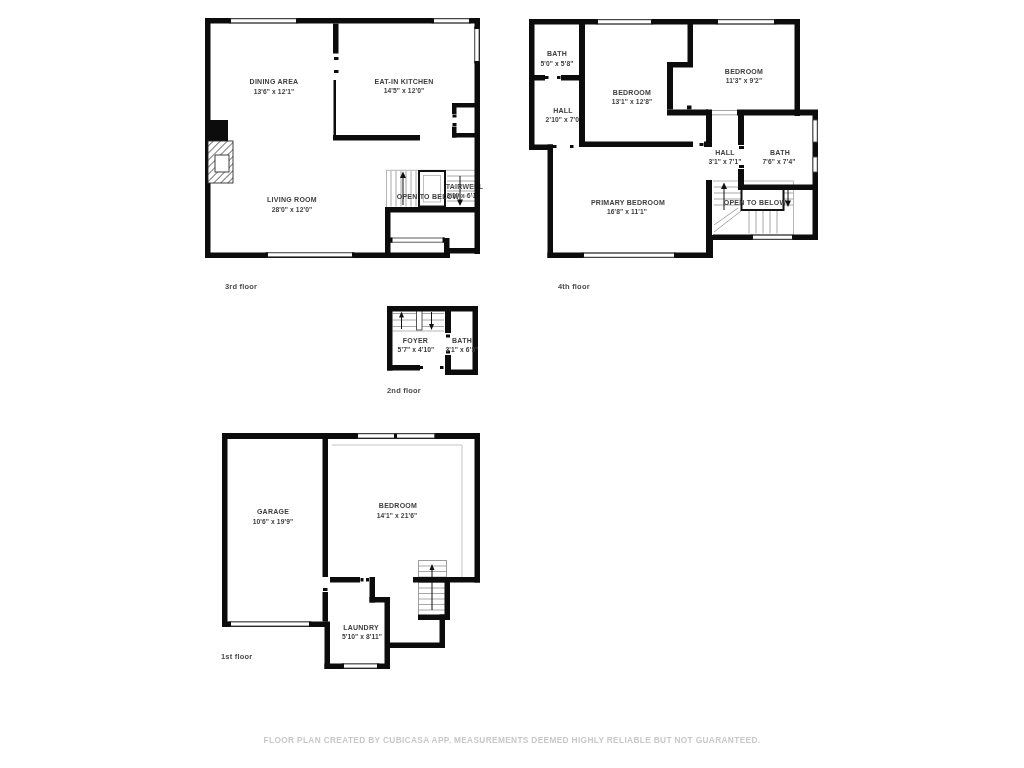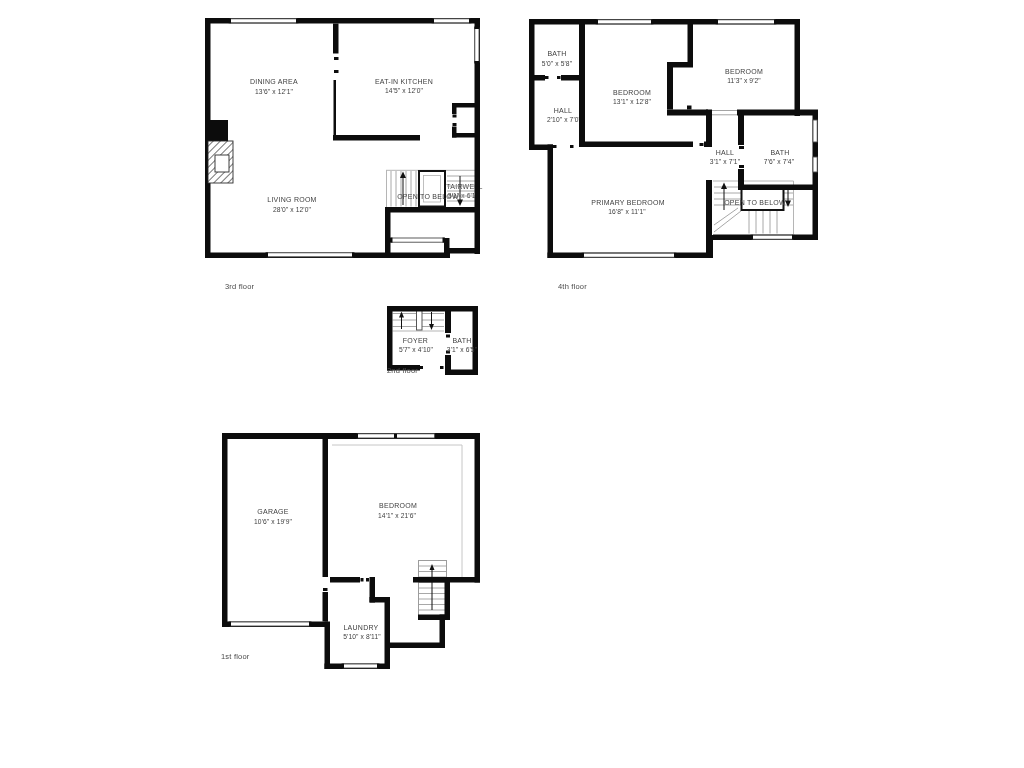--- a/index.html
+++ b/index.html
@@ -1,17 +1,17 @@
 <!DOCTYPE html>
 <html><head>
 <meta charset="utf-8">
 <style>
   html,body{margin:0;padding:0;background:#ffffff;}
   #canvas{position:relative;width:1024px;height:768px;background:#ffffff;overflow:hidden;
-          font-family:"Liberation Sans", sans-serif;}
+          font-family:"Liberation Sans", sans-serif;font-weight:bold;}
   #plan-svg{position:absolute;left:0;top:0;z-index:1;}
   .under{z-index:0;}
   .over{z-index:2;}
   .lbl-layer{position:absolute;left:0;top:0;width:100%;height:100%;pointer-events:none;}
   .rn{position:absolute;transform:translate(-50%,-50%);font-size:7px;color:#3d3d3d;
       letter-spacing:.25px;white-space:nowrap;}
   .rd{position:absolute;transform:translate(-50%,-50%);font-size:6.7px;color:#3d3d3d;
       letter-spacing:.1px;white-space:nowrap;}
   .cap{position:absolute;font-size:7.5px;color:#4a4a4a;letter-spacing:.2px;white-space:nowrap;}
   .disc{position:absolute;left:0;top:735px;width:100%;text-align:center;font-size:8.3px;
@@ -335,24 +335,25 @@
     <div class="rd" style="left:779px;top:161px">7'6" x 7'4"</div>
     <div class="rn" style="left:628px;top:201.5px">PRIMARY BEDROOM</div>
     <div class="rd" style="left:627px;top:211px">16'8" x 11'1"</div>
     <div class="rn" style="left:755px;top:201.5px">OPEN TO BELOW</div>
     <div class="cap" style="left:558px;top:282px">4th floor</div>
 
     <div class="rn" style="left:415.5px;top:339.5px">FOYER</div>
     <div class="rd" style="left:416px;top:349px">5'7" x 4'10"</div>
     <div class="rn" style="left:462px;top:339.5px">BATH</div>
     <div class="rd" style="left:462px;top:349px">3'1" x 6'5"</div>
-    <div class="cap" style="left:387px;top:366px">2nd floor</div>
+    <div class="cap" style="left:387px;top:386px">2nd floor</div>
 
     <div class="rn" style="left:273px;top:511px">GARAGE</div>
     <div class="rd" style="left:273px;top:521px">10'6" x 19'9"</div>
     <div class="rn" style="left:398px;top:505px">BEDROOM</div>
     <div class="rd" style="left:397px;top:514.5px">14'1" x 21'6"</div>
     <div class="rn" style="left:361px;top:626.5px">LAUNDRY</div>
     <div class="rd" style="left:362px;top:635.5px">5'10" x 8'11"</div>
     <div class="cap" style="left:221px;top:652px">1st floor</div>
 
+    <div class="disc">FLOOR PLAN CREATED BY CUBICASA APP. MEASUREMENTS DEEMED HIGHLY RELIABLE BUT NOT GUARANTEED.</div>
   </div>
 </div>
 
 </body></html>

